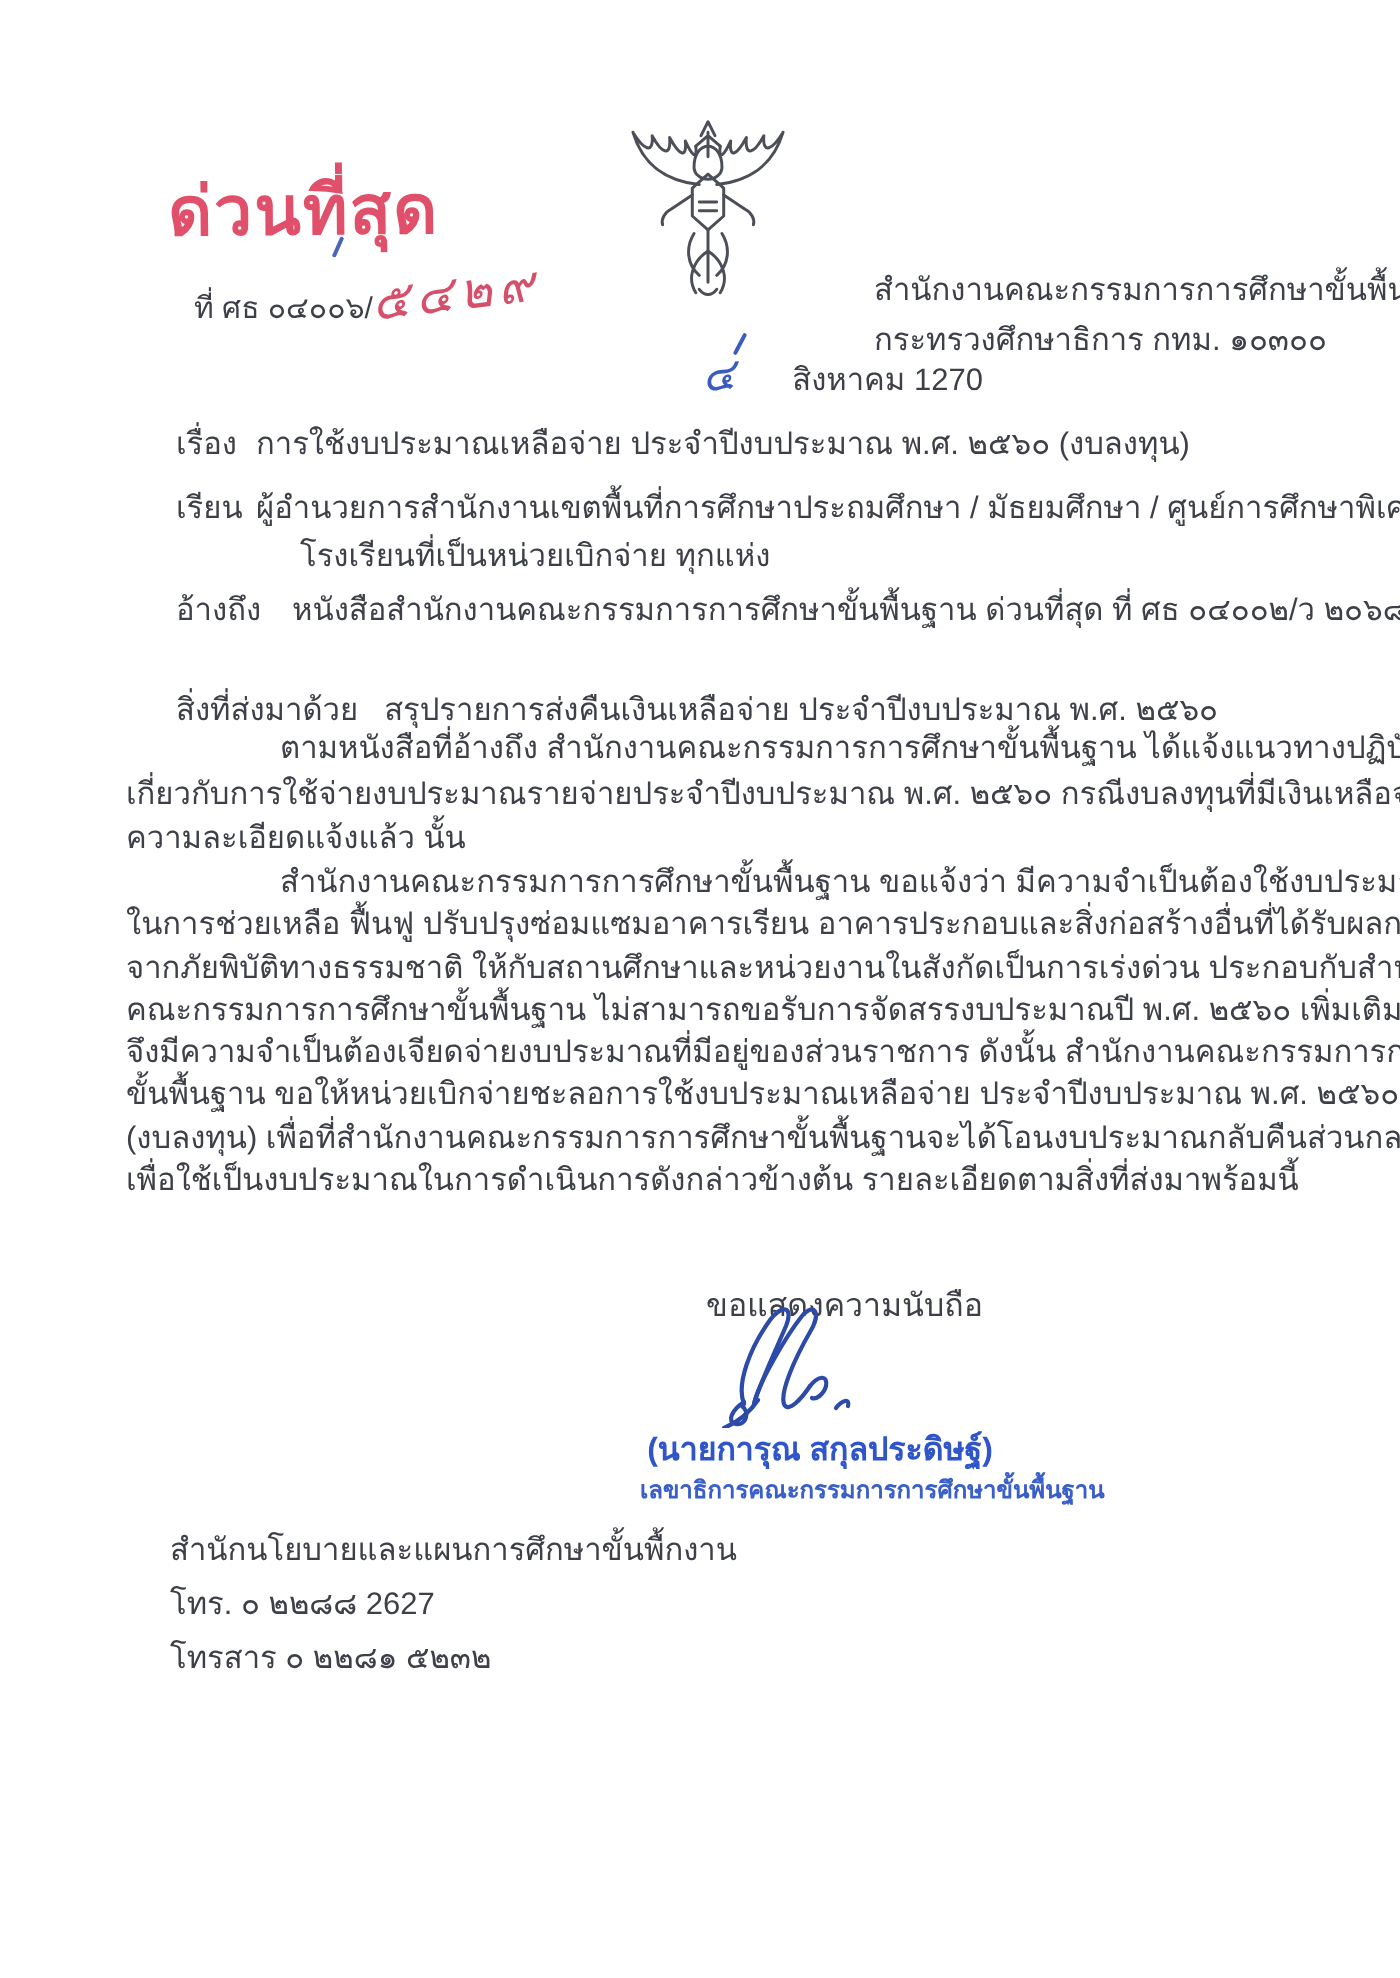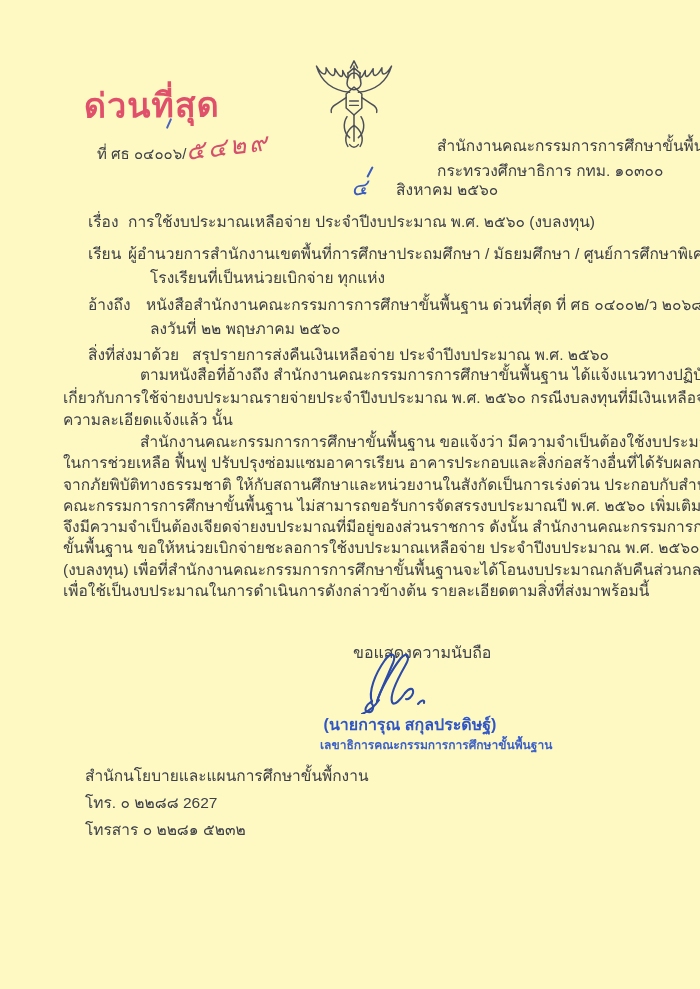--- a/index.html
+++ b/index.html
@@ -2,21 +2,21 @@
 <html><head>
 <meta charset="utf-8">
 <style>
   * { margin: 0; padding: 0; box-sizing: border-box; }
   html, body { background: #e8e8e8; }
   .page {
     position: relative;
     width: 700px;
     height: 989px;
     margin: 0 auto;
-    background: #fef9c3;
+    background: #ffffff;
     overflow: hidden;
     font-family: "Liberation Sans", "DejaVu Sans", sans-serif;
     color: #3e4049;
   }
   .abs { position: absolute; white-space: nowrap; }
 
   
   .urgency-stamp {
     left: 84px; top: 78px;
     font-size: 34px; font-weight: bold;
@@ -127,36 +127,35 @@
   </div>
 
   <div class="abs agency">
     <div>สำนักงานคณะกรรมการการศึกษาขั้นพื้นฐาน</div>
     <div>กระทรวงศึกษาธิการ  กทม. ๑๐๓๐๐</div>
   </div>
 
   <div class="abs date-line">
     <span class="day">๔</span>
     <span class="day-flick"></span>
-    <span class="rest">สิงหาคม ๒๕๖๐</span>
+    <span class="rest">สิงหาคม 1270</span>
   </div>
 
   <div class="abs meta-row subject-row">
     <span class="lbl">เรื่อง</span><span>การใช้งบประมาณเหลือจ่าย ประจำปีงบประมาณ พ.ศ. ๒๕๖๐ (งบลงทุน)</span>
   </div>
 
   <div class="abs meta-row to-row">
     <span class="lbl">เรียน</span><span>ผู้อำนวยการสำนักงานเขตพื้นที่การศึกษาประถมศึกษา / มัธยมศึกษา / ศูนย์การศึกษาพิเศษ /</span>
   </div>
   <div class="abs to-line2">โรงเรียนที่เป็นหน่วยเบิกจ่าย ทุกแห่ง</div>
 
   <div class="abs meta-row ref-row">
     <span class="lbl">อ้างถึง</span><span>หนังสือสำนักงานคณะกรรมการการศึกษาขั้นพื้นฐาน ด่วนที่สุด ที่ ศธ ๐๔๐๐๒/ว ๒๐๖๘</span>
   </div>
-  <div class="abs ref-line2">ลงวันที่ ๒๒ พฤษภาคม ๒๕๖๐</div>
 
   <div class="abs meta-row encl-row">
     <span class="lbl">สิ่งที่ส่งมาด้วย</span><span>สรุปรายการส่งคืนเงินเหลือจ่าย ประจำปีงบประมาณ พ.ศ. ๒๕๖๐</span>
   </div>
 
   <div class="abs para para1">
     <div class="line indent">ตามหนังสือที่อ้างถึง สำนักงานคณะกรรมการการศึกษาขั้นพื้นฐาน ได้แจ้งแนวทางปฏิบัติ</div>
     <div class="line">เกี่ยวกับการใช้จ่ายงบประมาณรายจ่ายประจำปีงบประมาณ พ.ศ. ๒๕๖๐ กรณีงบลงทุนที่มีเงินเหลือจ่าย</div>
     <div class="line">ความละเอียดแจ้งแล้ว นั้น</div>
   </div>

